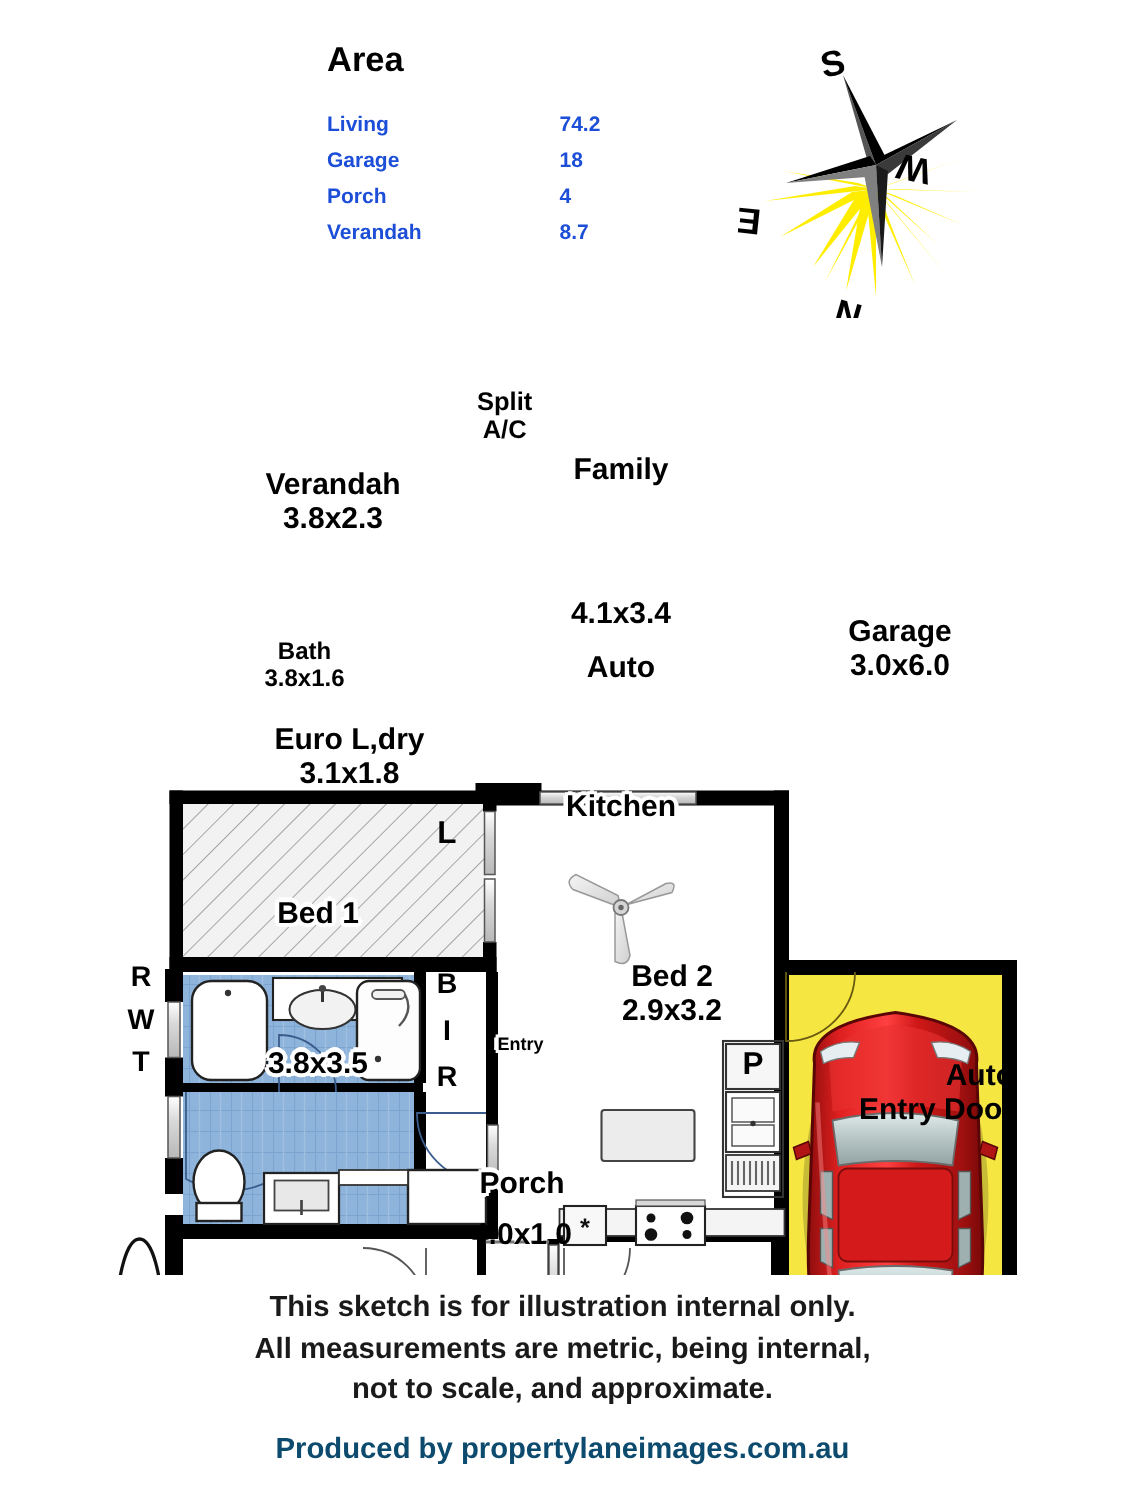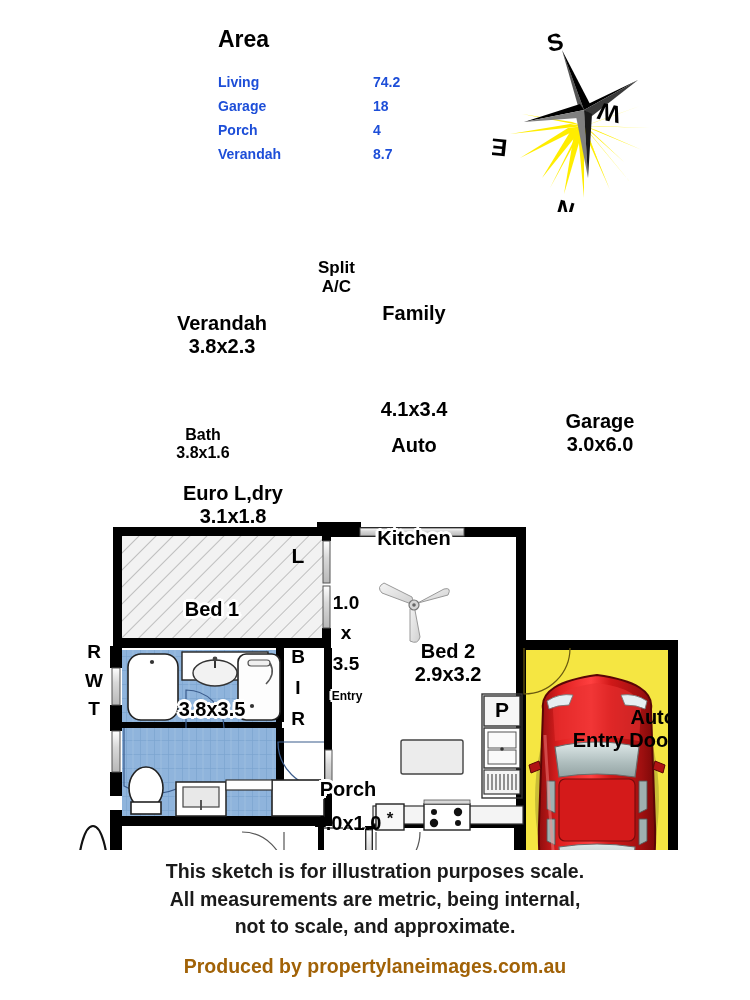--- a/index.html
+++ b/index.html
@@ -96,21 +96,21 @@
   .disclaimer-line {
     font-size: 19.5px;
     font-weight: bold;
     color: #1a1a1a;
     line-height: 1.42;
   }
   #producer {
     margin-top: 14px;
     font-size: 19.5px;
     font-weight: bold;
-    color: #a16207;
+    color: #0c4a6e;
   }
 </style>
 </head>
 <body>
 
 <div id="area-table">
   <div class="area-row area-head">
     <span class="area-label">Area</span>
   </div>
   <div class="area-row area-item">
@@ -506,25 +506,20 @@
   <div class="room-label lbl-shadow" style="left:152px; top:448px; width:120px; font-size:20px;">
     <span>3.8x3.5</span>
   </div>
 
   <div class="room-label" style="left:288px; top:392px; width:20px; font-size:19px; line-height:1.62;">
     <span>B</span><br>
     <span>I</span><br>
     <span>R</span>
   </div>
 
-  <div class="room-label" style="left:325px; top:338px; width:42px; font-size:19px; line-height:1.6;">
-    <span>1.0</span><br>
-    <span>x</span><br>
-    <span>3.5</span>
-  </div>
   <div class="room-label lbl-shadow" style="left:312px; top:440px; width:70px; font-size:12px;">
     <span>Entry</span>
   </div>
 
   <div class="room-label lbl-shadow" style="left:390px; top:390px; width:116px; font-size:20px;">
     <span>Bed 2</span><br>
     <span>2.9x3.2</span>
   </div>
 
   <div class="room-label lbl-shadow" style="left:540px; top:160px; width:120px; font-size:20px;">
@@ -545,17 +540,17 @@
   </div>
 
   <div class="room-label" style="left:84px; top:388px; width:20px; font-size:19px; line-height:1.5;">
     <span>R</span><br>
     <span>W</span><br>
     <span>T</span>
   </div>
 </div>
 
 <div id="footer">
-  <div class="disclaimer-line">This sketch is for illustration purposes scale.</div>
+  <div class="disclaimer-line">This sketch is for illustration internal only.</div>
   <div class="disclaimer-line">All measurements are metric, being internal,</div>
   <div class="disclaimer-line">not to scale, and approximate.</div>
   <div id="producer">Produced by propertylaneimages.com.au</div>
 </div>
 
 </body></html>

